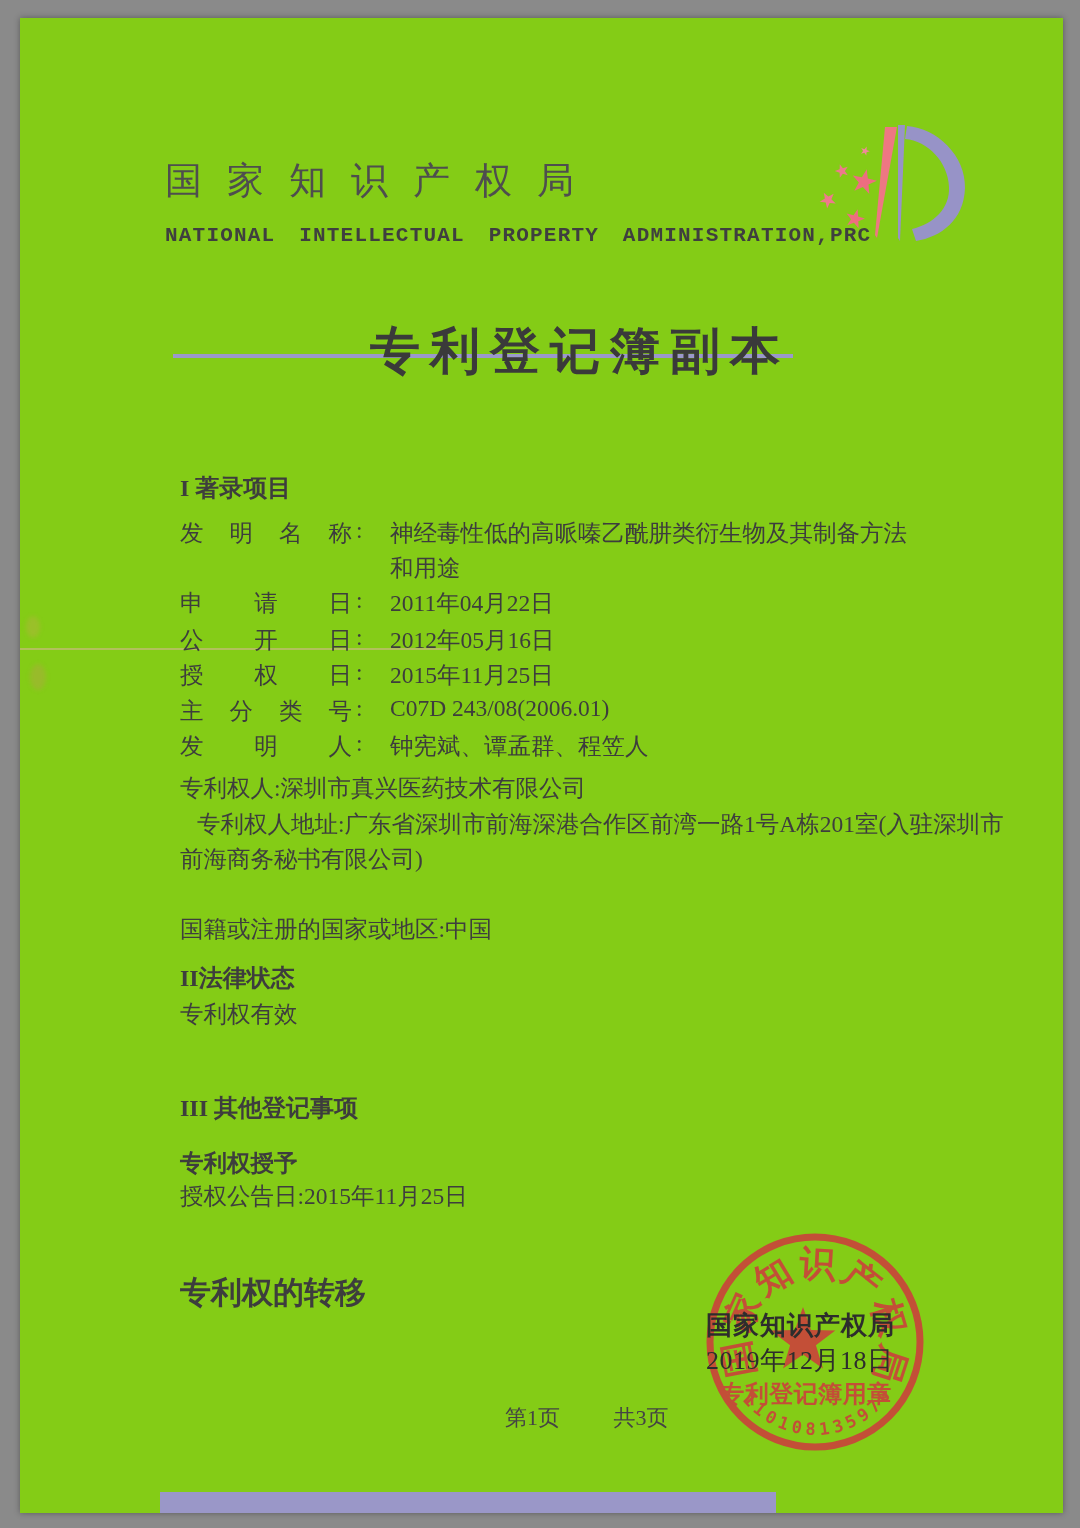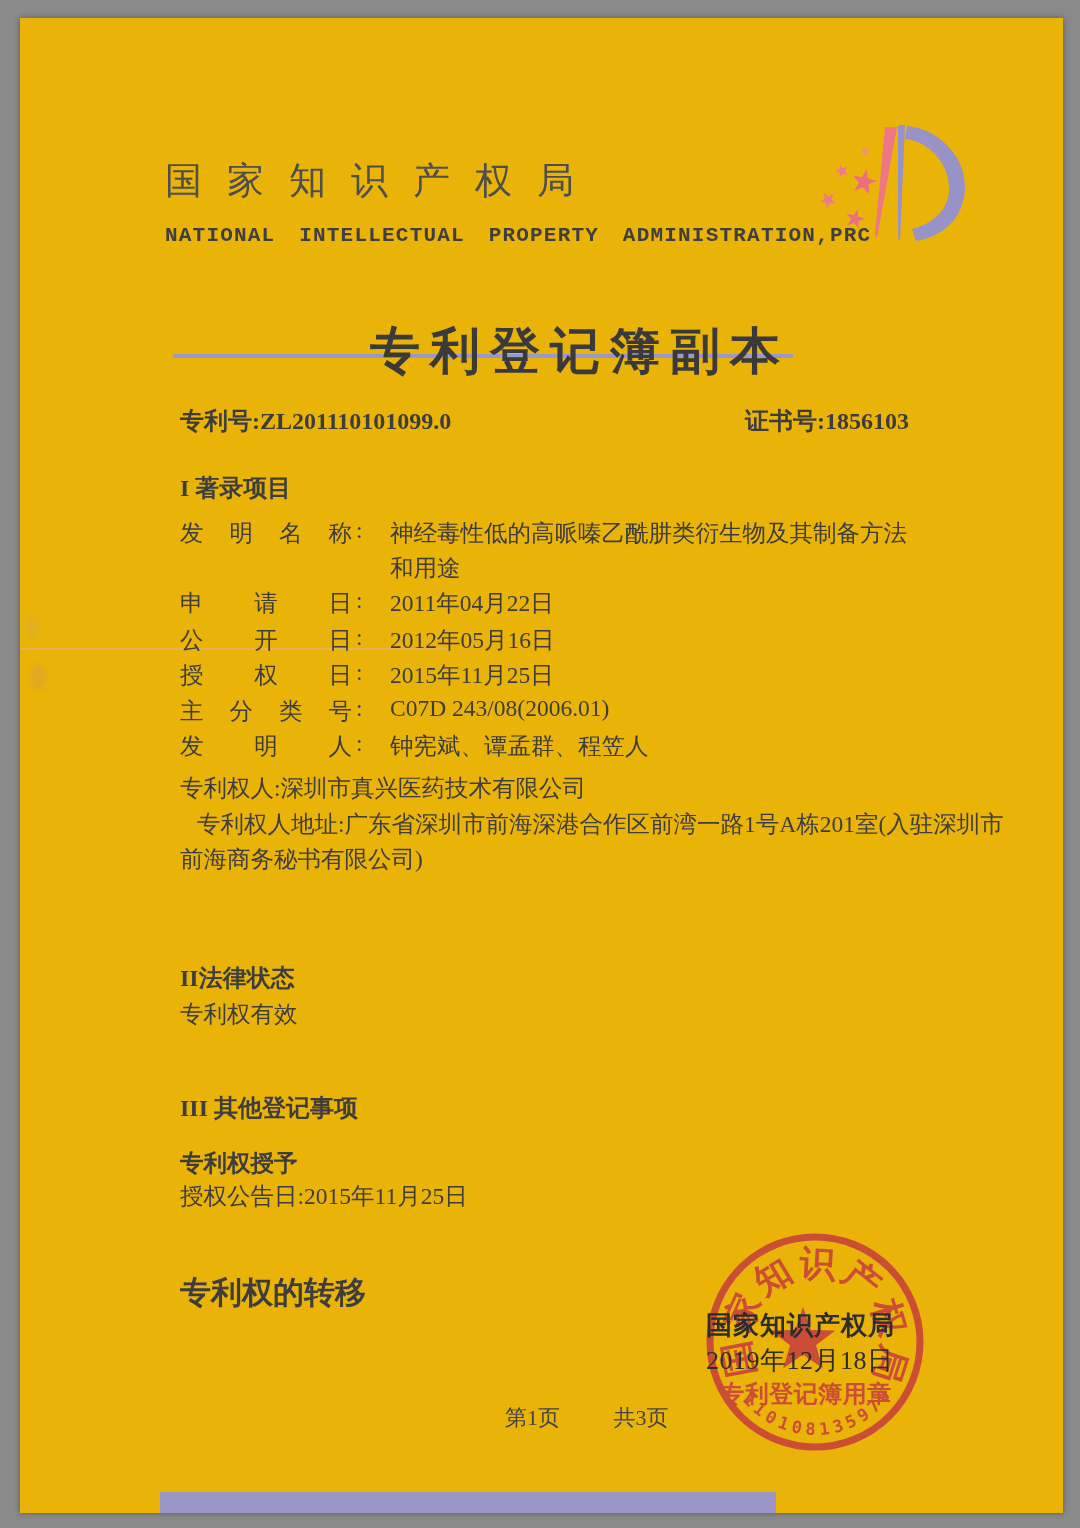--- a/index.html
+++ b/index.html
@@ -5,21 +5,21 @@
   html,body{margin:0;padding:0}
   body{
     width:1080px;height:1528px;position:relative;overflow:hidden;
     background:#8a8a8a;
     font-family:"Liberation Serif","DejaVu Serif",serif;
     color:#3d3d3d;
   }
   .abs{position:absolute}
   .page{
     position:absolute;left:20px;top:18px;width:1043px;height:1495px;
-    background:#eab308;
+    background:#84cc16;
     box-shadow:0 0 6px rgba(0,0,0,.35);
   }
   
   .agency-cn{
     left:145px;top:138px;font-size:37px;letter-spacing:25px;
     color:#4e4e4e;white-space:nowrap;font-weight:500;
   }
   .agency-en{
     left:145px;top:206px;font-size:21px;font-weight:700;letter-spacing:1.2px;
     word-spacing:10px;color:#3f3f3f;white-space:nowrap;font-family:Liberation Mono, monospace;
@@ -81,24 +81,20 @@
 
     <use href="#star" transform="translate(50,33) scale(0.48) rotate(20)" fill="#f0889a"></use>
     <use href="#star" transform="translate(27,53) scale(0.72) rotate(-18)" fill="#ee7a8c"></use>
     <use href="#star" transform="translate(49,64) scale(1.3) rotate(12)" fill="#ed6e80"></use>
     <use href="#star" transform="translate(13,82) scale(0.85) rotate(-30)" fill="#ee7a8c"></use>
     <use href="#star" transform="translate(40,101) scale(1.0) rotate(15)" fill="#ed6e80"></use>
   </svg>
 
   <div class="abs doc-title">专利登记簿副本</div>
 
-  <div class="abs metarow">
-    <span><span>专利号:</span><span>ZL201110101099.0</span></span>
-    <span class="cert-no"><span>证书号:</span><span>1856103</span></span>
-  </div>
 
   <div class="abs scan-line"></div>
   <div class="abs smudge1"></div>
   <div class="abs smudge2"></div>
 
   <div class="abs h-bold" style="left:160px;top:454px">I 著录项目</div>
 
   <div class="abs frow" style="top:499px">
     <span class="flabel">发明名称</span>
       <span class="fcolon">:</span>
@@ -128,20 +124,21 @@
   </div>
   <div class="abs frow" style="top:712px">
     <span class="flabel">发明人</span>
       <span class="fcolon">:</span>
     <span class="fvalue">钟宪斌、谭孟群、程笠人</span>
   </div>
 
   <div class="abs bodytext" style="left:160px;top:754px">专利权人:深圳市真兴医药技术有限公司</div>
   <div class="abs bodytext" style="left:177px;top:790px">专利权人地址:广东省深圳市前海深港合作区前湾一路1号A栋201室(入驻深圳市</div>
   <div class="abs bodytext" style="left:160px;top:825px">前海商务秘书有限公司)</div>
+  <div class="abs bodytext" style="left:160px;top:895px">国籍或注册的国家或地区:中国</div>
 
   <div class="abs h-bold" style="left:160px;top:944px">II法律状态</div>
   <div class="abs bodytext" style="left:160px;top:980px">专利权有效</div>
 
   <div class="abs h-bold" style="left:160px;top:1074px">III 其他登记事项</div>
   <div class="abs h-bold" style="left:160px;top:1129px;font-size:23.5px">专利权授予</div>
   <div class="abs bodytext" style="left:160px;top:1162px">授权公告日:2015年11月25日</div>
   <div class="abs h-bold" style="left:160px;top:1254px;font-size:31px">专利权的转移</div>
 
   <svg class="abs seal-svg" viewBox="-125 -125 250 250" style="opacity:.92">

